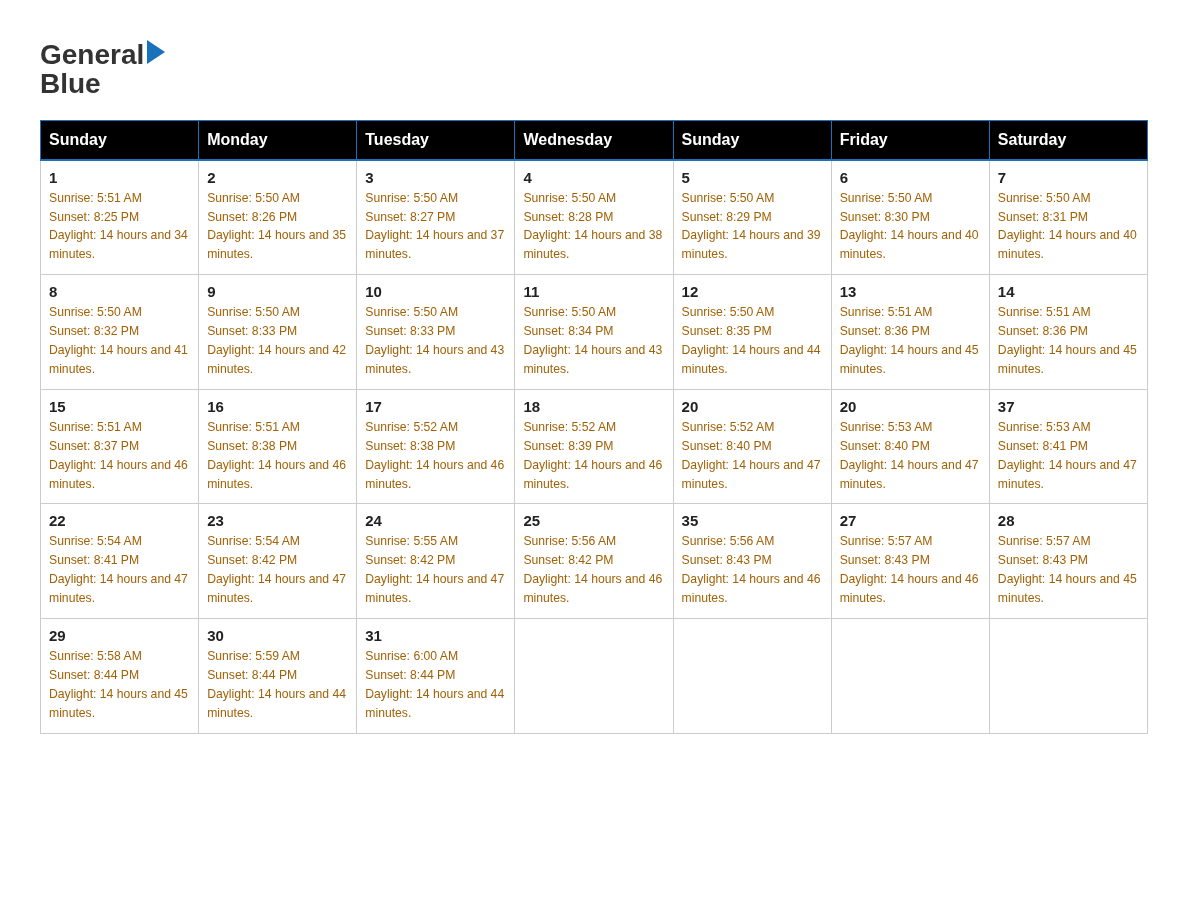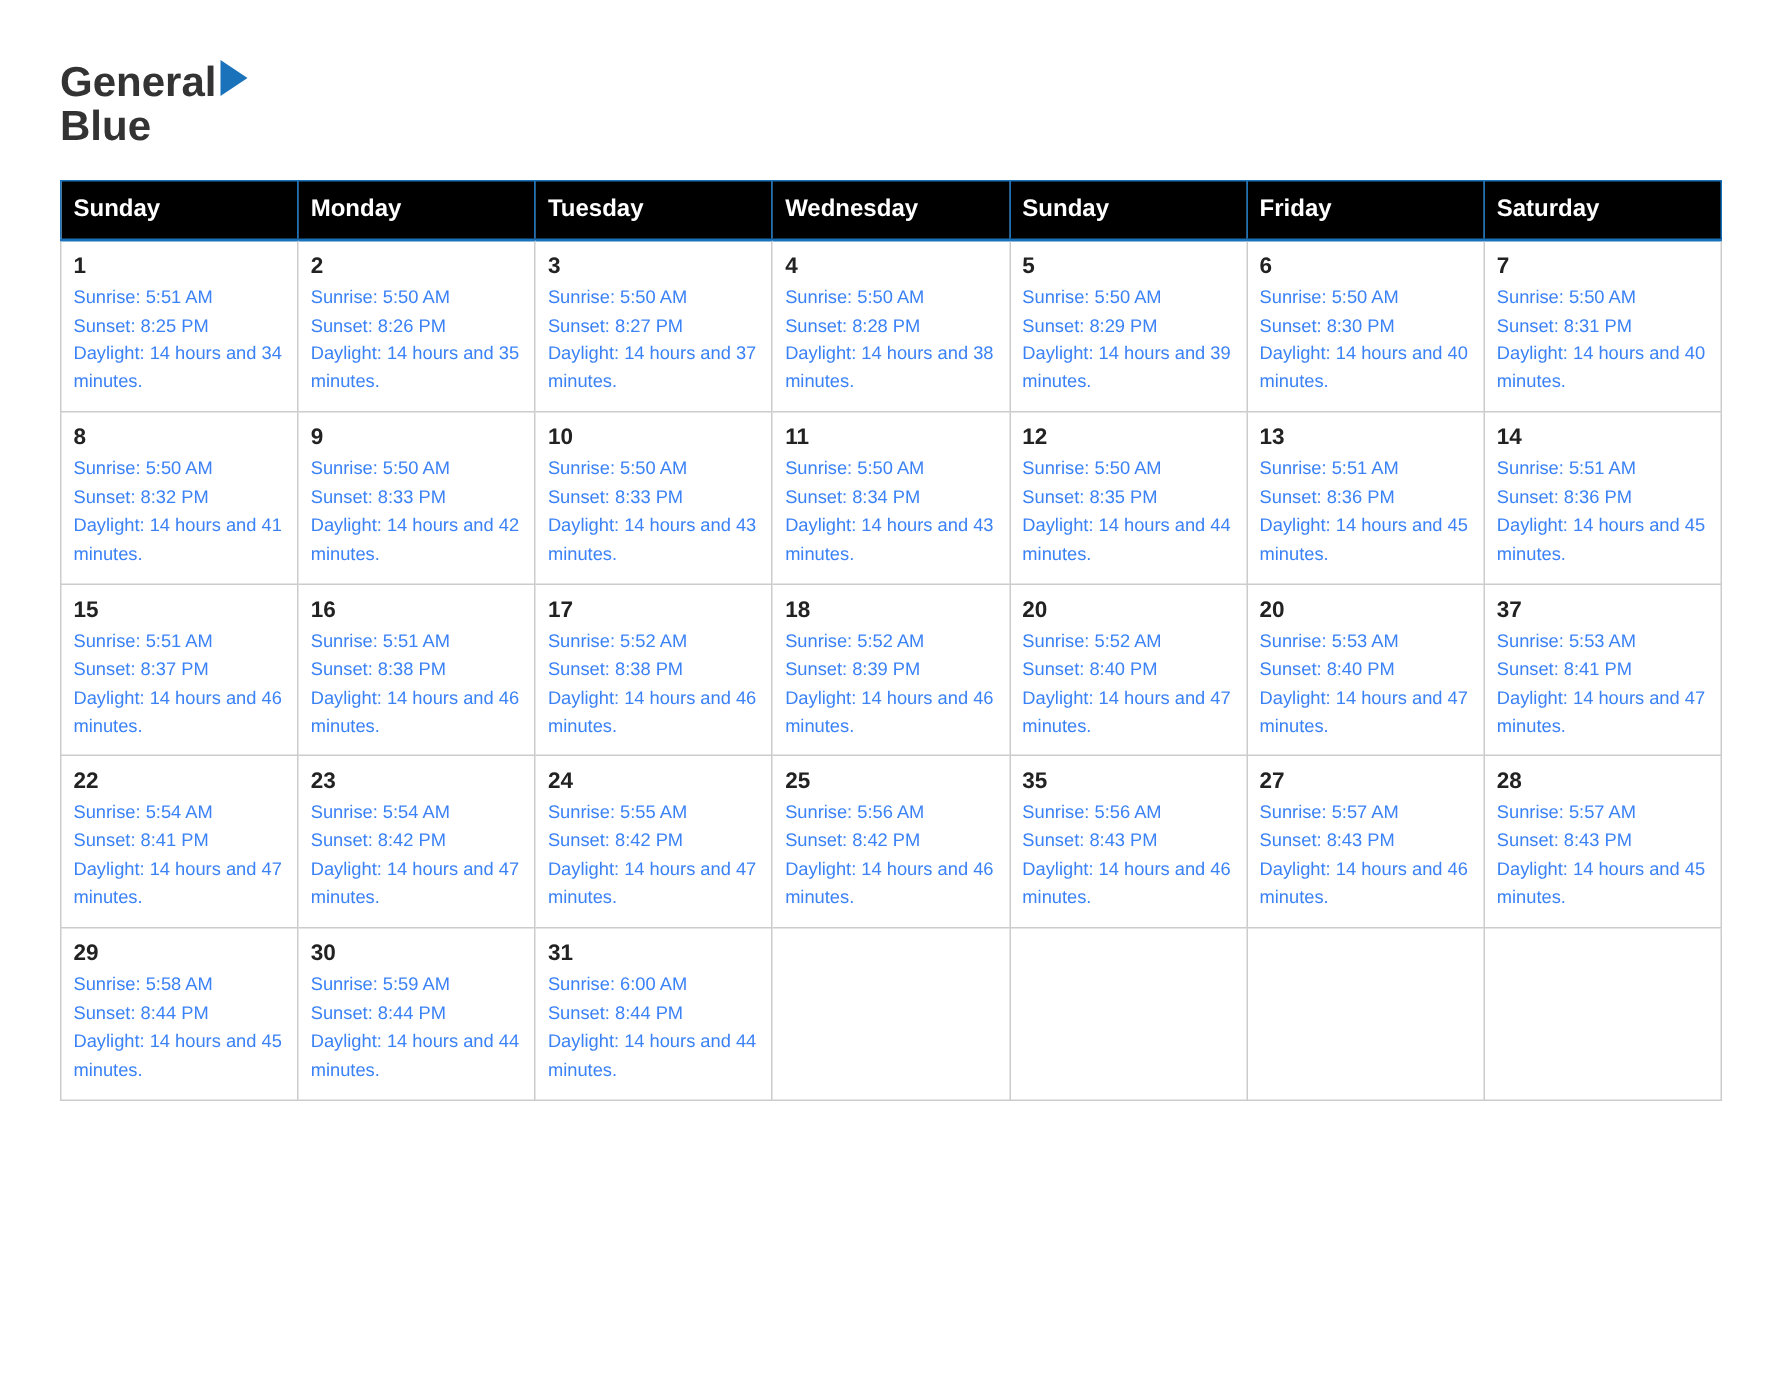--- a/index.html
+++ b/index.html
@@ -82,21 +82,21 @@
     .day-number {
       font-size: 15px;
       font-weight: bold;
       color: #222;
       display: block;
       margin-bottom: 3px;
     }
     .day-info {
       font-size: 12.2px;
       line-height: 1.55;
-      color: #3b82f6;
+      color: #a16207;
     }
     .empty-cell {
       background: #fff;
     }
   </style>
 </head>
 <body>
 
 <div class="header-area">
   <div class="logo">

